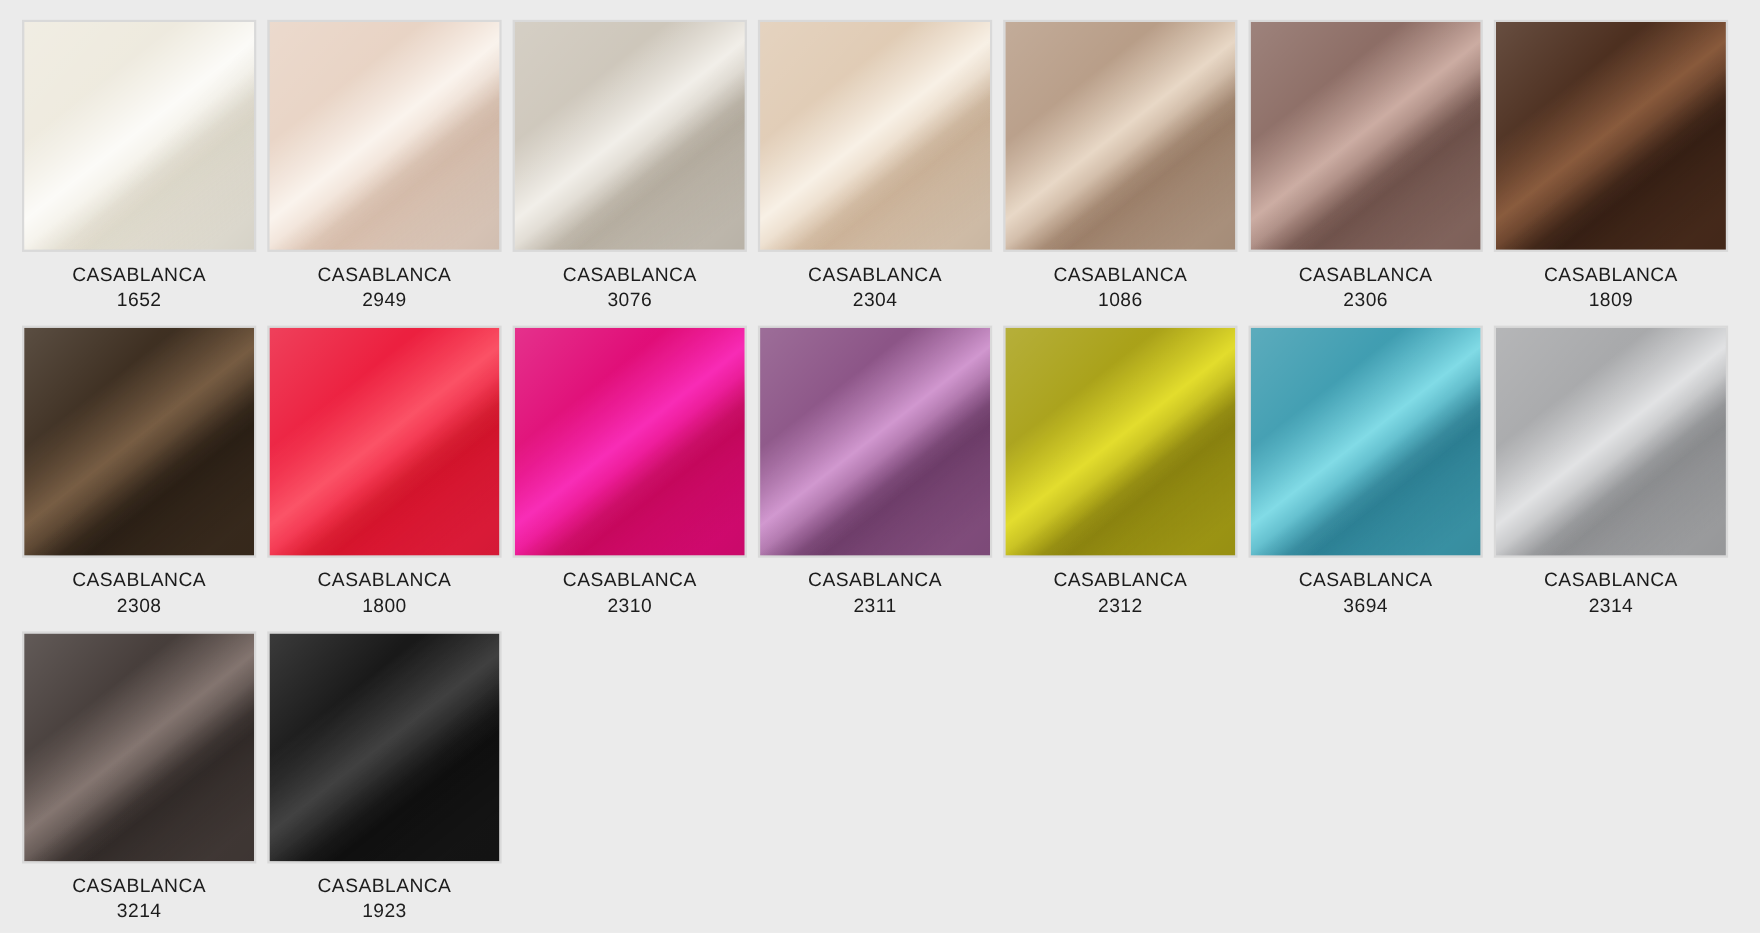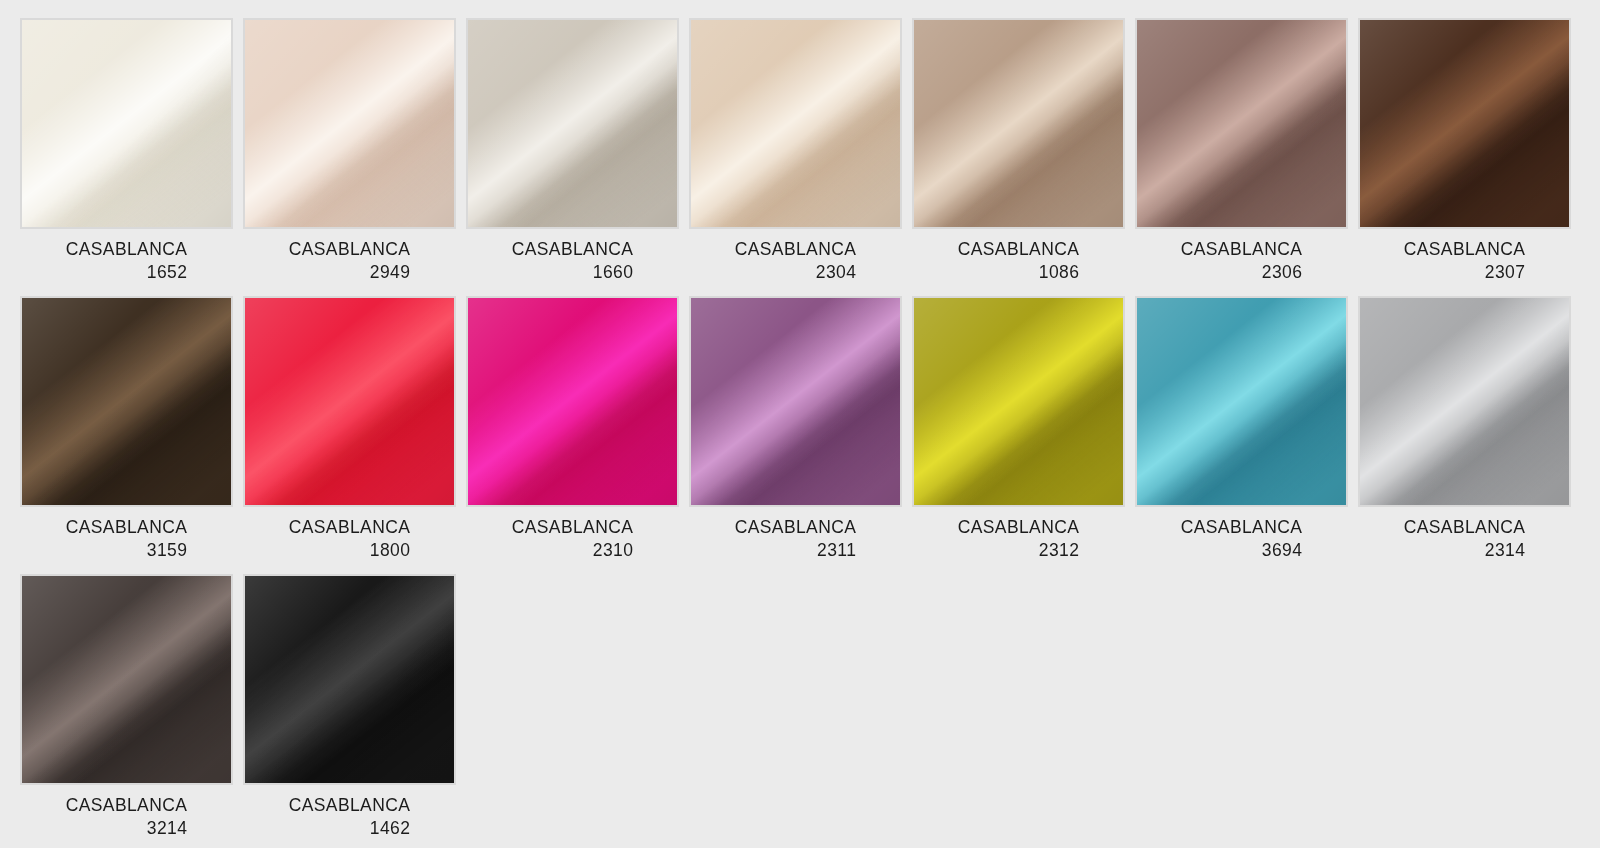--- a/index.html
+++ b/index.html
@@ -92,21 +92,21 @@
       linear-gradient(132deg,
         rgba(255,255,255,0.16) 0%,
         rgba(255,255,255,0.02) 32%,
         rgba(0,0,0,0.00) 55%,
         rgba(0,0,0,0.10) 100%);
     pointer-events: none;
   }
 
   .swatch-label {
     margin-top: 9px;
-    text-align: right;
+    text-align: center;
     line-height: 1.32;
     color: #1c1c1c;
     font-size: 17.5px;
     letter-spacing: 0.4px;
     font-weight: 400;
   }
   .swatch-name { display: block; }
   .swatch-code { display: block; }
 </style>
 </head>
@@ -146,21 +146,21 @@
         <div class="swatch-image-wrap">
           <div class="swatch-image">
             <div class="swatch-base" style="background: rgb(205, 198, 186);"></div>
             <div class="fold-shadow" style="background: linear-gradient(rgba(255, 255, 255, 0) 0%, rgba(255, 255, 255, 0) 54%, rgba(178, 170, 157, 0.55) 60%, rgba(178, 170, 157, 0.25) 70%, rgba(255, 255, 255, 0) 82%, rgba(255, 255, 255, 0) 100%);"></div>
             <div class="fold-light" style="background: linear-gradient(rgba(0, 0, 0, 0) 0%, rgba(0, 0, 0, 0) 34%, rgba(230, 225, 215, 0.55) 43%, rgba(230, 225, 215, 0.95) 49%, rgba(230, 225, 215, 0.4) 56%, rgba(0, 0, 0, 0) 64%, rgba(0, 0, 0, 0) 100%);"></div>
             <div class="sheen"></div>
           </div>
         </div>
         <div class="swatch-label">
           <span class="swatch-name">CASABLANCA</span>
-          <span class="swatch-code">1660</span>
+          <span class="swatch-code">3076</span>
         </div>
       </div>
       <div class="swatch-card">
         <div class="swatch-image-wrap">
           <div class="swatch-image">
             <div class="swatch-base" style="background: rgb(224, 203, 180);"></div>
             <div class="fold-shadow" style="background: linear-gradient(rgba(255, 255, 255, 0) 0%, rgba(255, 255, 255, 0) 54%, rgba(197, 172, 146, 0.55) 60%, rgba(197, 172, 146, 0.25) 70%, rgba(255, 255, 255, 0) 82%, rgba(255, 255, 255, 0) 100%);"></div>
             <div class="fold-light" style="background: linear-gradient(rgba(0, 0, 0, 0) 0%, rgba(0, 0, 0, 0) 34%, rgba(243, 227, 209, 0.55) 43%, rgba(243, 227, 209, 0.95) 49%, rgba(243, 227, 209, 0.4) 56%, rgba(0, 0, 0, 0) 64%, rgba(0, 0, 0, 0) 100%);"></div>
             <div class="sheen"></div>
           </div>
@@ -202,35 +202,35 @@
         <div class="swatch-image-wrap">
           <div class="swatch-image">
             <div class="swatch-base" style="background: rgb(74, 44, 28);"></div>
             <div class="fold-shadow" style="background: linear-gradient(rgba(255, 255, 255, 0) 0%, rgba(255, 255, 255, 0) 54%, rgba(45, 24, 16, 0.55) 60%, rgba(45, 24, 16, 0.25) 70%, rgba(255, 255, 255, 0) 82%, rgba(255, 255, 255, 0) 100%);"></div>
             <div class="fold-light" style="background: linear-gradient(rgba(0, 0, 0, 0) 0%, rgba(0, 0, 0, 0) 34%, rgba(109, 68, 44, 0.55) 43%, rgba(109, 68, 44, 0.95) 49%, rgba(109, 68, 44, 0.4) 56%, rgba(0, 0, 0, 0) 64%, rgba(0, 0, 0, 0) 100%);"></div>
             <div class="sheen"></div>
           </div>
         </div>
         <div class="swatch-label">
           <span class="swatch-name">CASABLANCA</span>
-          <span class="swatch-code">2307</span>
+          <span class="swatch-code">1809</span>
         </div>
       </div>
       <div class="swatch-card">
         <div class="swatch-image-wrap">
           <div class="swatch-image">
             <div class="swatch-base" style="background: rgb(59, 44, 30);"></div>
             <div class="fold-shadow" style="background: linear-gradient(rgba(255, 255, 255, 0) 0%, rgba(255, 255, 255, 0) 54%, rgba(36, 26, 17, 0.55) 60%, rgba(36, 26, 17, 0.25) 70%, rgba(255, 255, 255, 0) 82%, rgba(255, 255, 255, 0) 100%);"></div>
             <div class="fold-light" style="background: linear-gradient(rgba(0, 0, 0, 0) 0%, rgba(0, 0, 0, 0) 34%, rgba(96, 72, 51, 0.55) 43%, rgba(96, 72, 51, 0.95) 49%, rgba(96, 72, 51, 0.4) 56%, rgba(0, 0, 0, 0) 64%, rgba(0, 0, 0, 0) 100%);"></div>
             <div class="sheen"></div>
           </div>
         </div>
         <div class="swatch-label">
           <span class="swatch-name">CASABLANCA</span>
-          <span class="swatch-code">3159</span>
+          <span class="swatch-code">2308</span>
         </div>
       </div>
       <div class="swatch-card">
         <div class="swatch-image-wrap">
           <div class="swatch-image">
             <div class="swatch-base" style="background: rgb(236, 28, 60);"></div>
             <div class="fold-shadow" style="background: linear-gradient(rgba(255, 255, 255, 0) 0%, rgba(255, 255, 255, 0) 54%, rgba(192, 15, 49, 0.55) 60%, rgba(192, 15, 49, 0.25) 70%, rgba(255, 255, 255, 0) 82%, rgba(255, 255, 255, 0) 100%);"></div>
             <div class="fold-light" style="background: linear-gradient(rgba(0, 0, 0, 0) 0%, rgba(0, 0, 0, 0) 34%, rgba(250, 74, 67, 0.55) 43%, rgba(250, 74, 67, 0.95) 49%, rgba(250, 74, 67, 0.4) 56%, rgba(0, 0, 0, 0) 64%, rgba(0, 0, 0, 0) 100%);"></div>
             <div class="sheen"></div>
           </div>
@@ -328,17 +328,17 @@
         <div class="swatch-image-wrap">
           <div class="swatch-image">
             <div class="swatch-base" style="background: rgb(21, 21, 21);"></div>
             <div class="fold-shadow" style="background: linear-gradient(rgba(255, 255, 255, 0) 0%, rgba(255, 255, 255, 0) 54%, rgba(7, 7, 7, 0.55) 60%, rgba(7, 7, 7, 0.25) 70%, rgba(255, 255, 255, 0) 82%, rgba(255, 255, 255, 0) 100%);"></div>
             <div class="fold-light" style="background: linear-gradient(rgba(0, 0, 0, 0) 0%, rgba(0, 0, 0, 0) 34%, rgba(58, 58, 58, 0.55) 43%, rgba(58, 58, 58, 0.95) 49%, rgba(58, 58, 58, 0.4) 56%, rgba(0, 0, 0, 0) 64%, rgba(0, 0, 0, 0) 100%);"></div>
             <div class="sheen"></div>
           </div>
         </div>
         <div class="swatch-label">
           <span class="swatch-name">CASABLANCA</span>
-          <span class="swatch-code">1462</span>
+          <span class="swatch-code">1923</span>
         </div>
       </div>
     </div>
 </div>
 
 </body></html>

